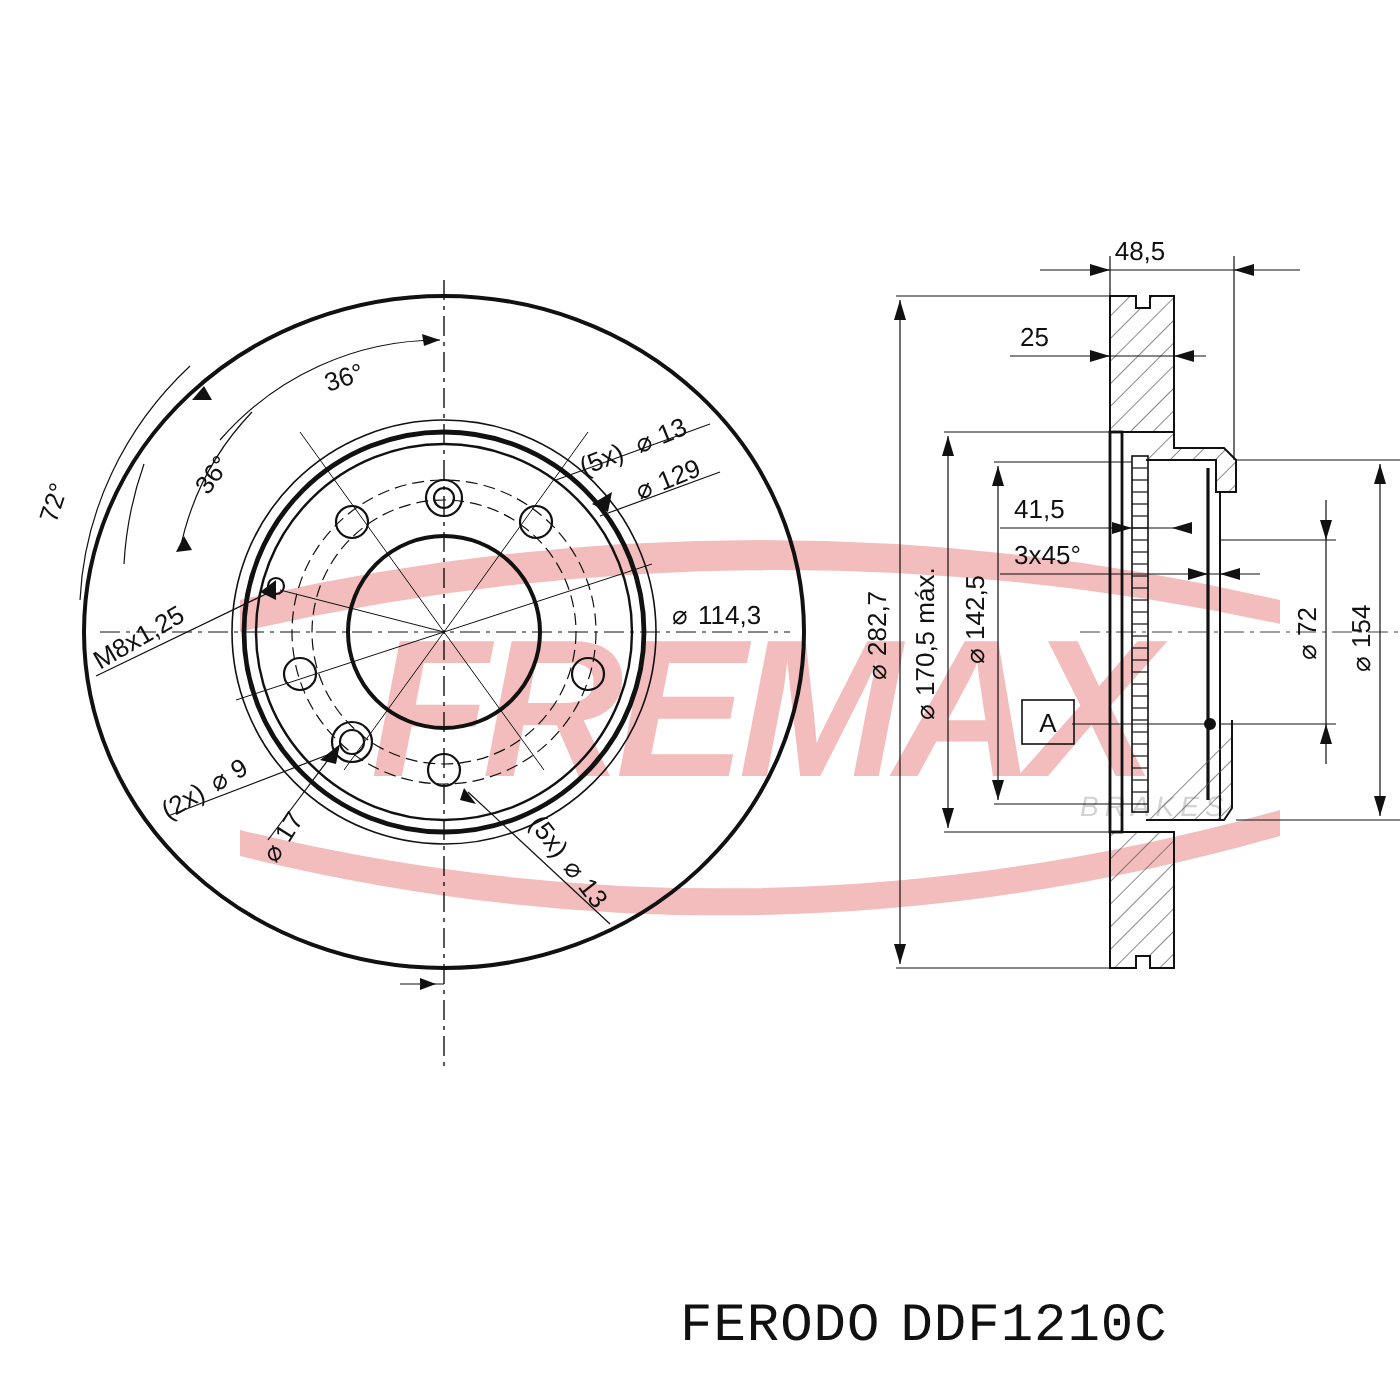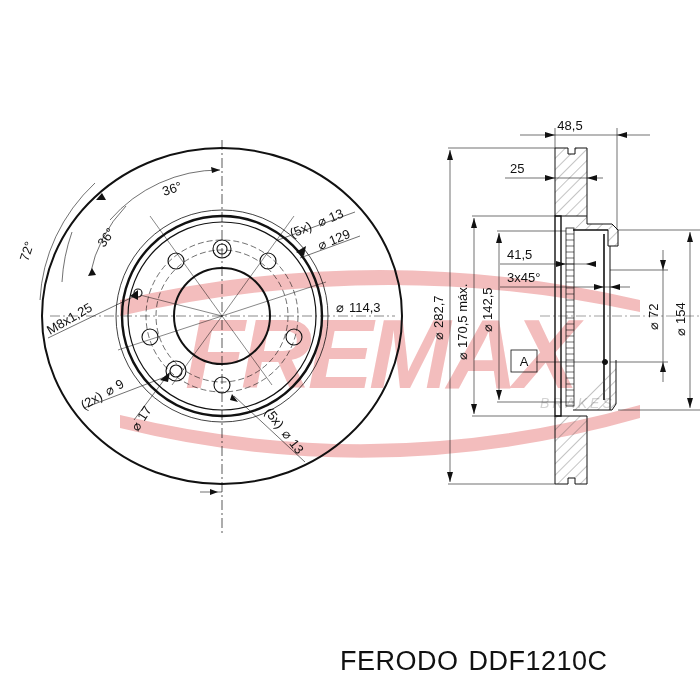--- a/index.html
+++ b/index.html
@@ -4,21 +4,21 @@
 <style>
   html, body { margin: 0; padding: 0; background: #ffffff; }
   body { width: 700px; height: 700px; position: relative; overflow: hidden; font-family: "Liberation Sans", sans-serif; }
   #drawing { position: absolute; left: 0; top: 0; width: 700px; height: 700px; }
   .dim { font-family: "Liberation Sans", sans-serif; font-size: 13px; fill: #111; }
   .caption {
     position: absolute; left: 340px; top: 646px; width: 355px;
     font-family: "Liberation Sans", sans-serif; font-size: 27px; color: #111;
     letter-spacing: 0.5px; white-space: nowrap;
   }
-  .caption span { margin-right: 10px; }
+  .caption span { margin-right: 10px; font-family: Liberation Mono, monospace; }
 </style>
 </head>
 <body>
 
 <svg id="drawing" viewBox="0 0 700 700" xmlns="http://www.w3.org/2000/svg">
 
   <g opacity="0.9">
     <path d="M120 300 Q 380 240 640 300 L 640 312 Q 380 256 120 316 Z" fill="#f2b6b6"></path>
     <path d="M120 415 Q 380 478 640 405 L 640 418 Q 380 492 120 428 Z" fill="#f2b6b6"></path>
     <text x="380" y="388" text-anchor="middle" font-family="Liberation Sans, sans-serif" font-weight="bold" font-style="italic" font-size="98" fill="#f2b6b6" letter-spacing="-4">FREMAX</text>

